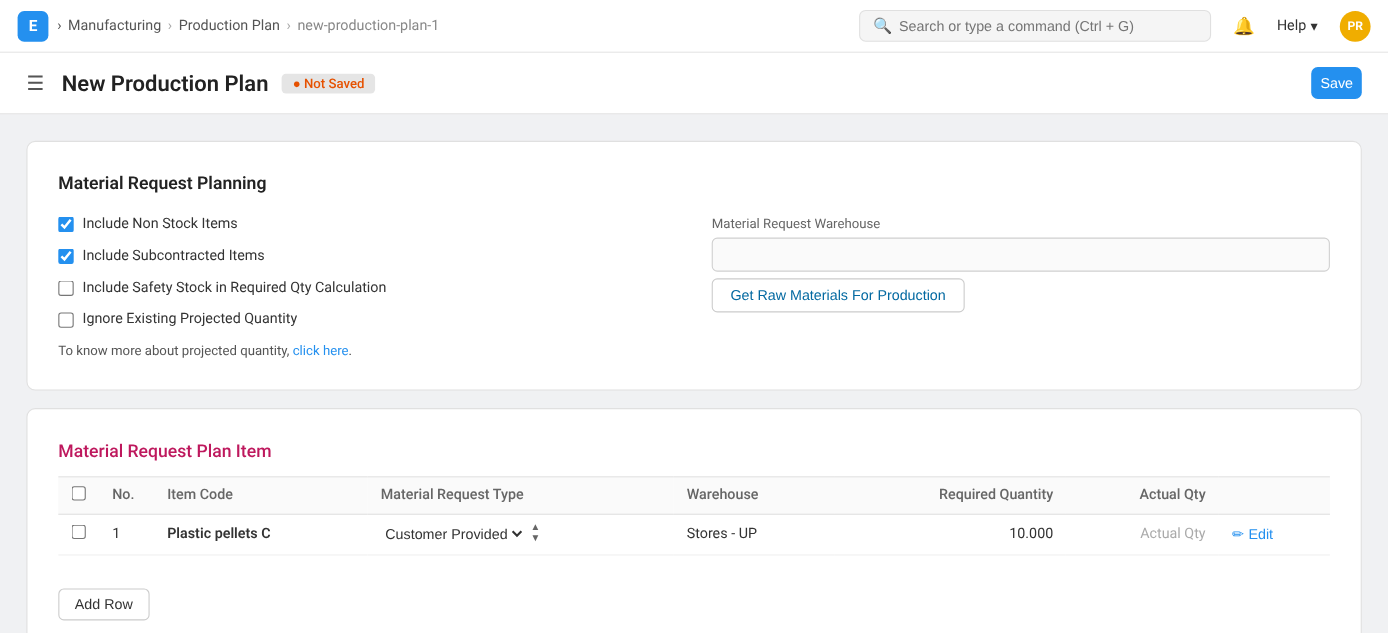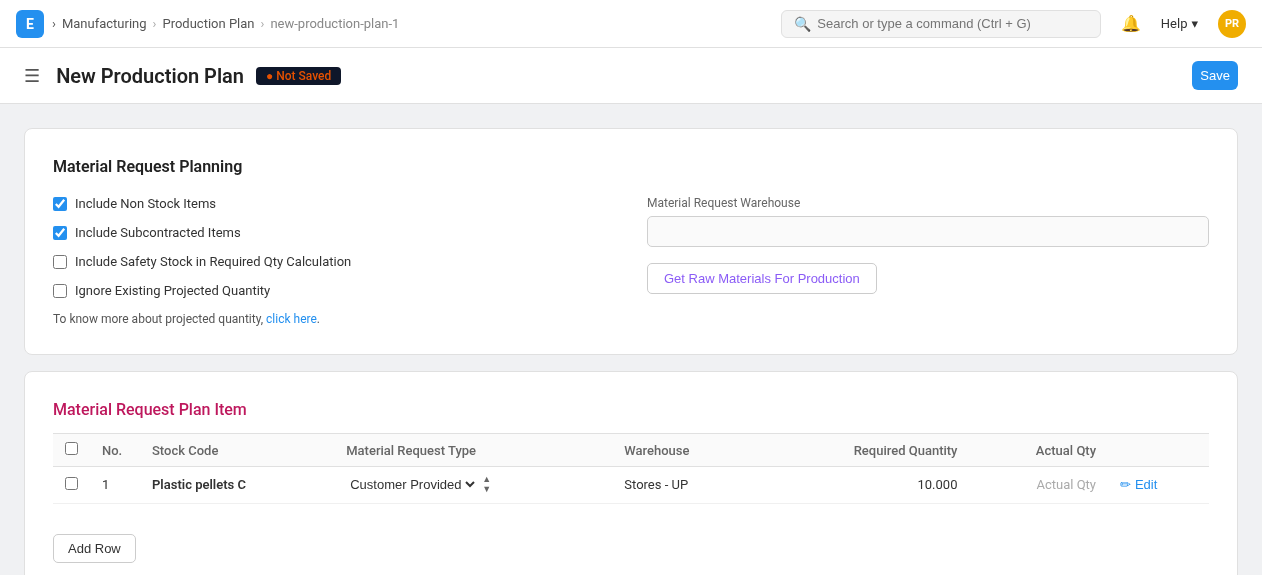--- a/index.html
+++ b/index.html
@@ -27,42 +27,42 @@
     .help-btn { display: flex; align-items: center; gap: 4px; font-size: 13px; color: #333; cursor: pointer; padding: 4px 8px; border-radius: 4px; }
     .avatar { width: 28px; height: 28px; background: #f0ad00; border-radius: 50%; display: flex; align-items: center; justify-content: center; font-size: 11px; font-weight: bold; color: #fff; }
 
     
     .page-header {
       display: flex; align-items: center; background: #fff; border-bottom: 1px solid #e0e0e0;
       padding: 0 24px; height: 56px;
     }
     .hamburger { font-size: 18px; color: #555; margin-right: 16px; cursor: pointer; }
     .page-title { font-size: 20px; font-weight: 600; color: #222; }
-    .status-badge { background: #0f172a; color: #e65100; border-radius: 4px; padding: 2px 10px; font-size: 12px; font-weight: 500; margin-left: 12px; }
+    .status-badge { background: #e5e5e5; color: #e65100; border-radius: 4px; padding: 2px 10px; font-size: 12px; font-weight: 500; margin-left: 12px; }
     .save-btn { margin-left: auto; background: #2490ef; color: #fff; border: none; border-radius: 6px; padding: 7px 8px; font-size: 13px; font-weight: 500; cursor: pointer; }
 
     
     .main-content { padding: 24px; }
 
     
     .card { background: #fff; border: 1px solid #e0e0e0; border-radius: 8px; margin-bottom: 16px; padding: 28px; }
 
     .section-title { font-size: 16px; font-weight: 600; color: #222; margin-bottom: 20px; }
 
     .form-grid { display: flex; gap: 32px; }
     .form-left { flex: 1; }
     .form-right { flex: 1; }
 
     .checkbox-row { display: flex; align-items: center; gap: 8px; margin-bottom: 14px; font-size: 13px; color: #333; }
     .checkbox-row input[type="checkbox"] { width: 14px; height: 14px; accent-color: #2490ef; cursor: pointer; }
 
     .field-label { font-size: 12px; color: #666; margin-bottom: 6px; }
     .field-input { width: 100%; border: 1px solid #d0d0d0; border-radius: 5px; padding: 7px 10px; font-size: 13px; outline: none; background: #fafafa; color: #333; }
 
-    .get-raw-btn { margin-top: 16px; background: #fff; border: 1px solid #ccc; border-radius: 5px; padding: 7px 16px; font-size: 13px; color: #8b5cf6; cursor: pointer; }
+    .get-raw-btn { margin-top: 6px; background: #fff; border: 1px solid #ccc; border-radius: 5px; padding: 7px 16px; font-size: 13px; color: #0369a1; cursor: pointer; }
 
     .note { font-size: 12px; color: #555; margin-top: 8px; }
     .note a { color: #2490ef; text-decoration: none; }
 
     
     .table-section-title { font-size: 16px; font-weight: 500; color: #be185d; margin-bottom: 14px; }
 
     .data-table { width: 100%; border-collapse: collapse; font-size: 13px; }
     .data-table th {
       text-align: left; padding: 8px 12px; color: #666; font-weight: 500;
@@ -168,21 +168,21 @@
   <div class="card">
     <div class="table-section-title">Material Request Plan Item</div>
 
     <table class="data-table">
       <thead>
         <tr>
           <th class="check-col">
             <input type="checkbox" style="">
           </th>
           <th class="no-col">No.</th>
-          <th>Stock Code</th>
+          <th>Item Code</th>
           <th>Material Request Type</th>
           <th>Warehouse</th>
           <th class="right">Required Quantity</th>
           <th class="right">Actual Qty</th>
           <th></th>
         </tr>
       </thead>
       <tbody id="plan-item-tbody">
         <tr class="table-row">
           <td class="check-col">

